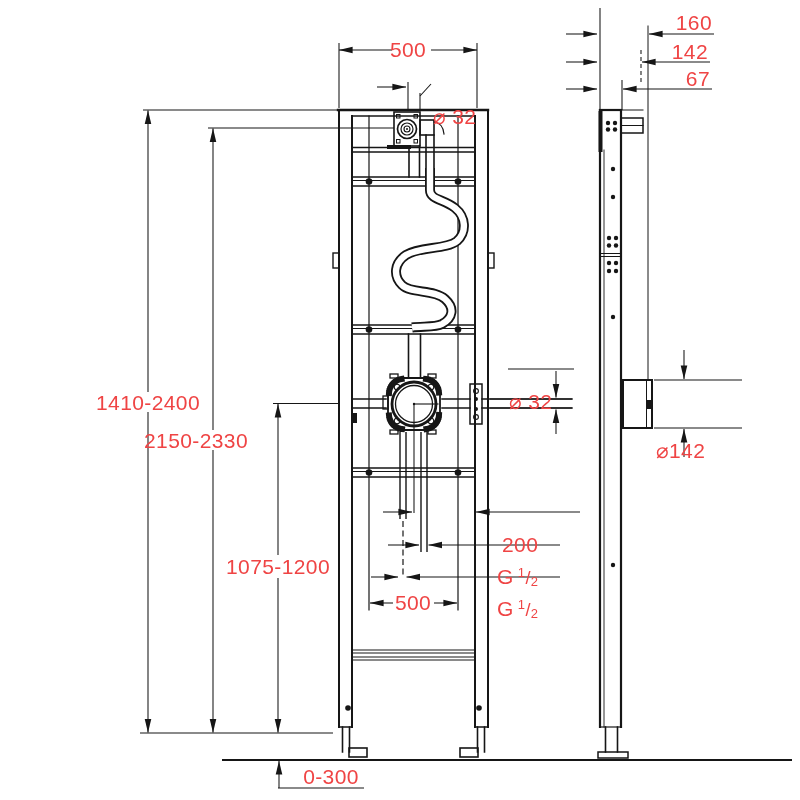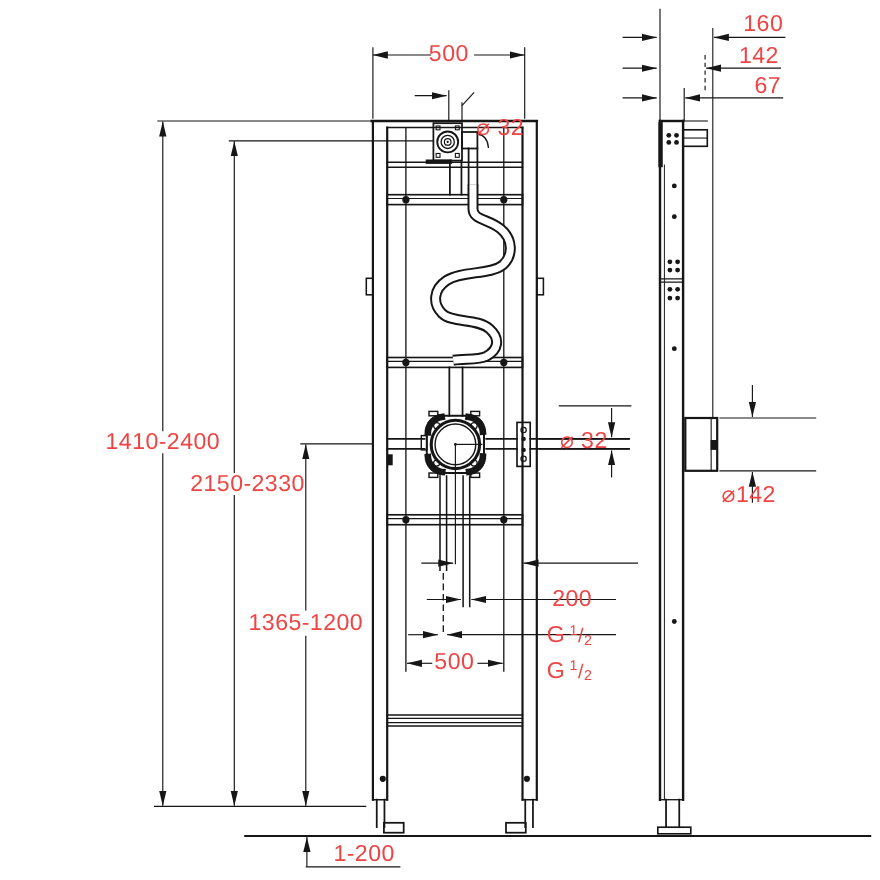--- a/index.html
+++ b/index.html
@@ -252,31 +252,31 @@
 </svg>
 
 <div class="lbl cc" style="left:408px;top:49px">500</div>
 <div class="lbl vc" style="left:433px;top:72px">⌀ 32</div>
 
 <div class="lbl rc" style="left:712px;top:22px">160</div>
 <div class="lbl rc" style="left:708px;top:51px">142</div>
 <div class="lbl rc" style="left:710px;top:78px">67</div>
 
 <div class="lbl cc" style="left:148px;top:402px">1410-2400</div>
-<div class="lbl cc" style="left:225px;top:440px">2150-2330</div>
-<div class="lbl cc" style="left:278px;top:566px">1365-1200</div>
+<div class="lbl cc" style="left:196px;top:440px">2150-2330</div>
+<div class="lbl cc" style="left:278px;top:566px">1075-1200</div>
 
 <div class="lbl vc" style="left:509px;top:357px">⌀ 32</div>
 <div class="lbl vc" style="left:656px;top:406px">⌀142</div>
 
 <div class="lbl vc" style="left:502px;top:500px">200</div>
 
 <div class="lbl vc thread" style="left:497px;top:533px">
   <span>G</span><span class="num">1</span><span class="sl">/</span><span class="den">2</span>
 </div>
 <div class="lbl vc thread" style="left:497px;top:565px">
   <span>G</span><span class="num">1</span><span class="sl">/</span><span class="den">2</span>
 </div>
 
 <div class="lbl cc" style="left:413px;top:602px">500</div>
-<div class="lbl cc" style="left:331px;top:776px">1-200</div>
+<div class="lbl cc" style="left:331px;top:776px">0-300</div>
 
 </div>
 
 </body></html>

